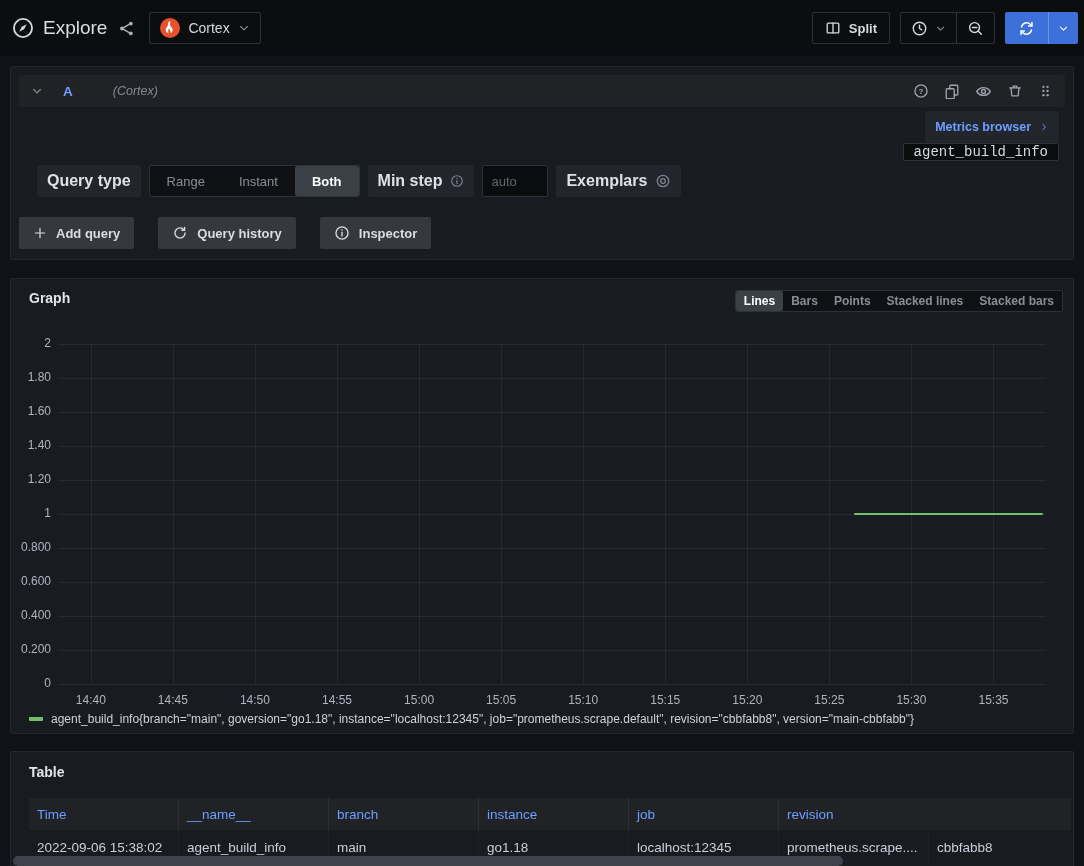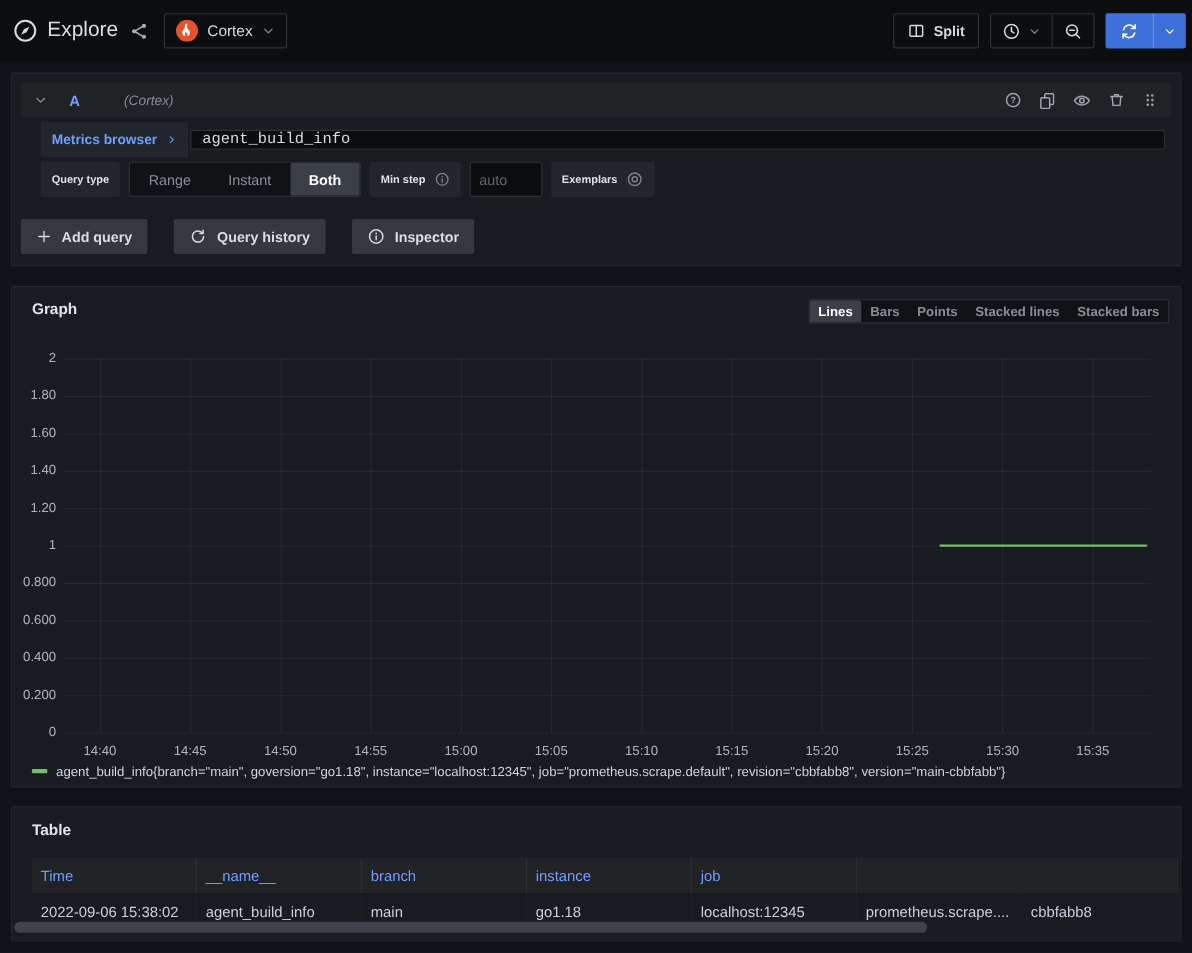--- a/index.html
+++ b/index.html
@@ -39,27 +39,27 @@
   .panel { position:relative; margin:0 10px; background:#181b1f; border:1px solid #25272e; border-radius:2px; }
 
   
   .query-panel { margin-top:10px; padding:8px 8px 10px 8px; }
   .qheader { height:32px; background:#202226; border-radius:2px; display:flex; align-items:center; padding:0 12px; }
   .qheader .refid { color:#6e9fff; font-weight:700; font-size:13.5px; margin-left:20px; }
   .qheader .ds-hint { font-style:italic; font-size:12.5px; color:rgba(204,204,220,.6); margin-left:40px; }
   .qheader-icons { margin-left:auto; display:flex; align-items:center; gap:15px; color:rgba(204,204,220,.75); }
   .qheader-icons > span { cursor:pointer; }
 
-  .qrow { display:flex; align-items:center; margin:4px 6px 0 18px; }
+  .qrow { display:flex; align-items:flex-end; margin:4px 6px 0 18px;flex-direction:column; }
   .chip { display:flex; align-items:center; gap:8px; background:#22252b; border-radius:2px; height:32px; padding:0 10px; font-size:13px; white-space:nowrap; }
   .metrics-chip { color:#6e9fff; font-size:12.5px; font-weight:600; cursor:pointer; }
   .query-input { flex:1; margin-left:2px; background:#0b0c0e; border:1px solid #2c3235; border-radius:2px;
     display:flex; align-items:center; padding:0 10px; font-family:"Liberation Mono", monospace; font-size:14px; color:#d8d9dd; }
   .qopts { display:flex; align-items:center; gap:8px; margin:4px 6px 0 18px; }
-  .label-chip { font-weight:700; color:#e0e1e6; font-size:10px; }
+  .label-chip { font-weight:700; color:#e0e1e6; font-size:16px; }
   .seg { display:flex; align-items:stretch; border:1px solid #2c3235; border-radius:2px; background:#101114; overflow:hidden; }
   .seg .opt { display:flex; align-items:center; padding:0 17px; height:30px; font-size:13px; font-weight:500;
     color:rgba(204,204,220,.65); cursor:pointer; white-space:nowrap; }
   .seg .opt.active { background:#3b3f46; color:#fff; font-weight:700; border-radius:2px; }
   .seg.small .opt { height:20px; padding:0 8px; font-size:12px; font-weight:600; }
   .mini-input { width:66px; height:32px; background:#0b0c0e; border:1px solid #2c3235; border-radius:2px;
     display:flex; align-items:center; padding:0 8px; font-size:13px; color:rgba(204,204,220,.45); cursor:text; }
   .icon-dim { color:rgba(204,204,220,.55); }
 
   .qactions { display:flex; gap:24px; margin-top:20px; }
@@ -378,20 +378,21 @@
 
 <section class="panel table-panel">
   <h2 class="table-title">Table</h2>
   <div class="tablewrap">
     <div class="trow thead" id="table-head">
         <div class="tcell">Time</div>
         <div class="tcell">__name__</div>
         <div class="tcell">branch</div>
         <div class="tcell">instance</div>
         <div class="tcell">job</div>
+        <div class="tcell last">revision</div>
       </div>
     <div id="table-body">
         <div class="trow tdata">
           <div class="tcell">2022-09-06 15:38:02</div>
           <div class="tcell">agent_build_info</div>
           <div class="tcell">main</div>
           <div class="tcell">go1.18</div>
           <div class="tcell">localhost:12345</div>
           <div class="tcell">prometheus.scrape....</div>
           <div class="tcell last">cbbfabb8</div>

